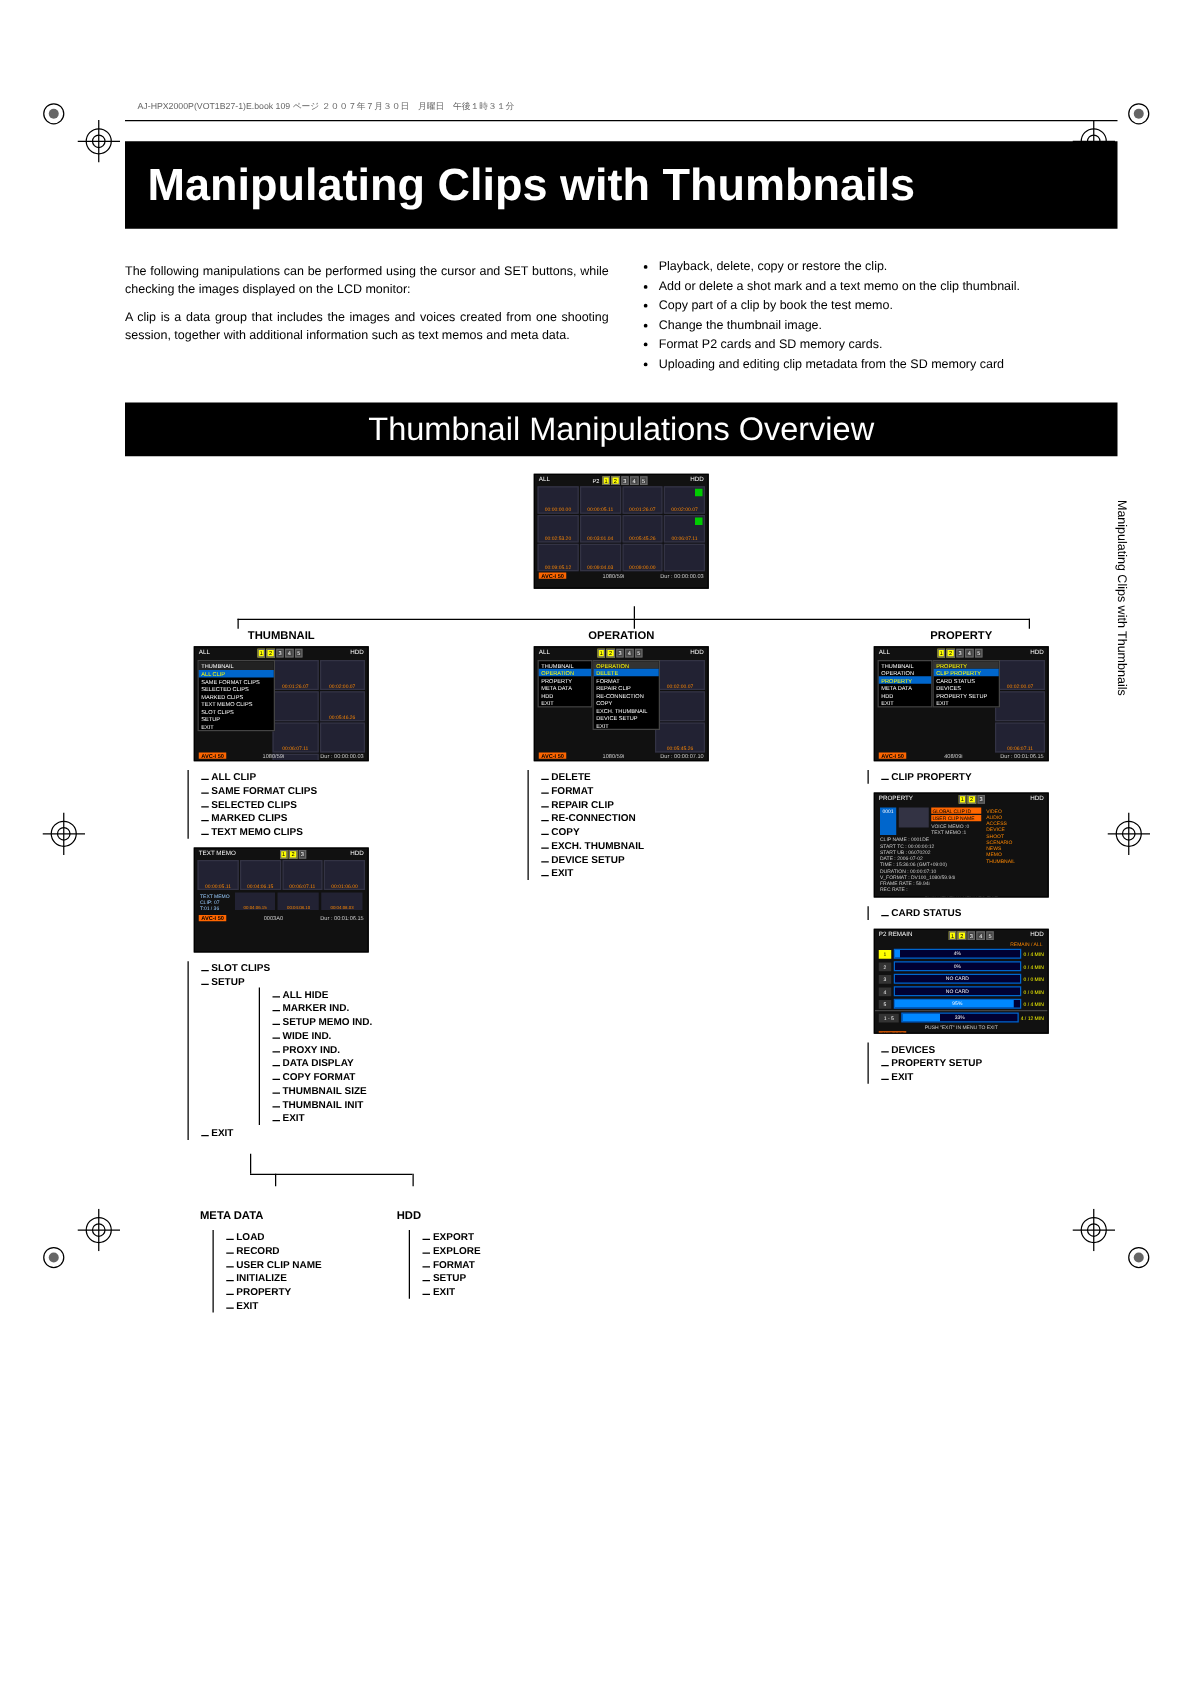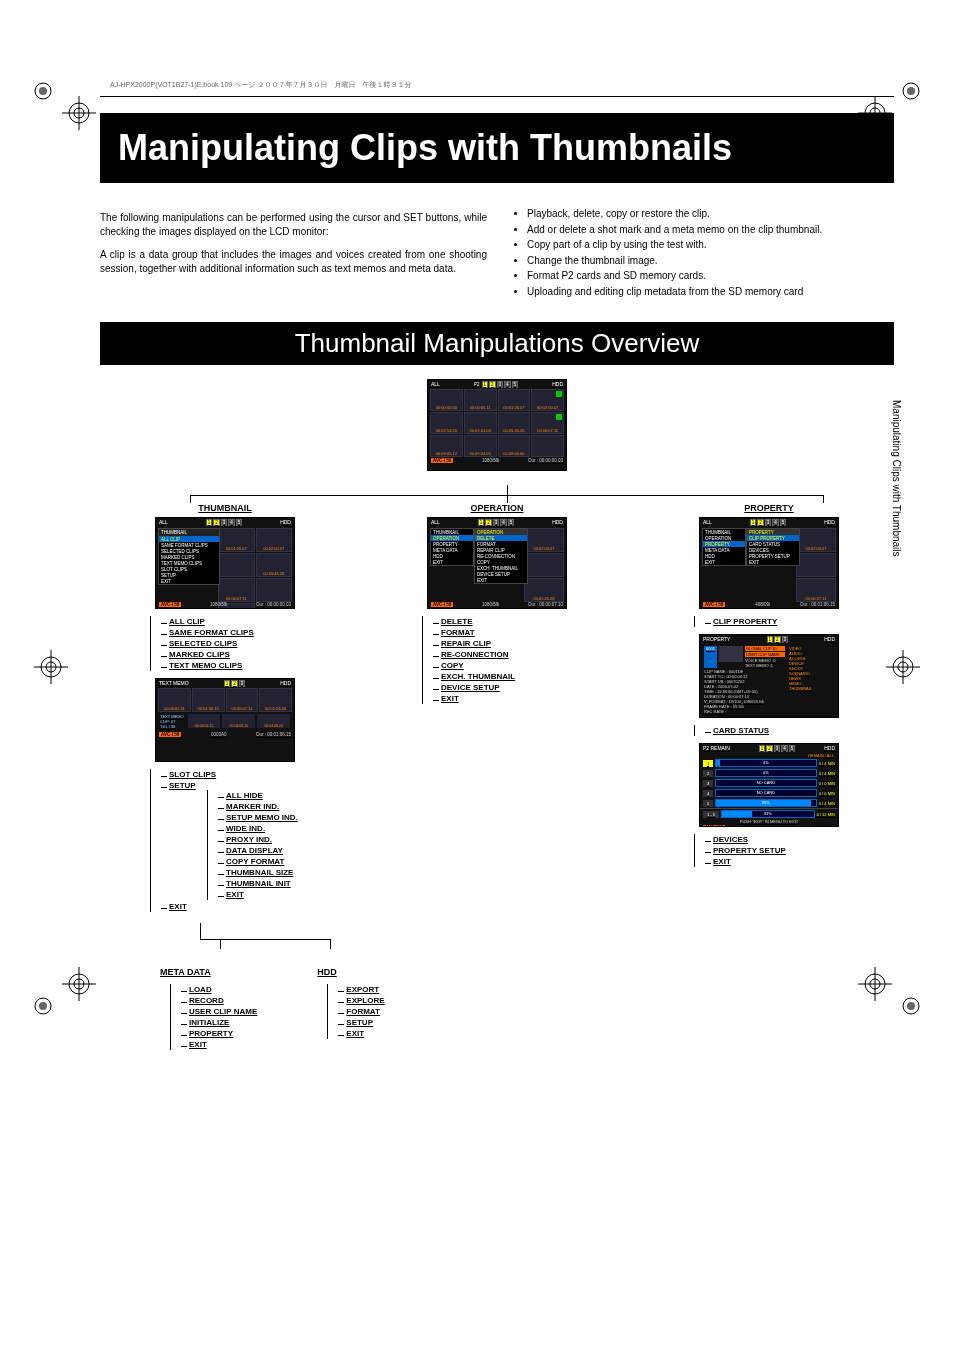--- a/index.html
+++ b/index.html
@@ -53,21 +53,20 @@
     font-weight: normal;
     margin-bottom: 14px;
   }
   .subtext {
     font-size: 10px;
     margin-bottom: 12px;
   }
   .diagram {
     font-size: 8px;
     position: relative;
-    text-decoration: underline;
   }
   .top-screenshot {
     width: 140px;
     height: 92px;
     margin: 0 auto 14px;
   }
   .screenshot {
     background: #111;
     border: 1px solid #000;
     box-sizing: border-box;
@@ -445,22 +444,22 @@
   </div>
 
   <div class="intro">
     <div class="col">
       <p>The following manipulations can be performed using the cursor and SET buttons, while checking the images displayed on the LCD monitor:</p>
       <p>A clip is a data group that includes the images and voices created from one shooting session, together with additional information such as text memos and meta data.</p>
     </div>
     <div class="col">
       <ul id="intro-bullets">
           <li>Playback, delete, copy or restore the clip.</li>
-          <li>Add or delete a shot mark and a meta memo on the clip thumbnail.</li>
-          <li>Copy part of a clip by using the test with.</li>
+          <li>Add or delete a shot mark and a text memo on the clip thumbnail.</li>
+          <li>Copy part of a clip by book the test memo.</li>
           <li>Change the thumbnail image.</li>
           <li>Format P2 cards and SD memory cards.</li>
           <li>Uploading and editing clip metadata from the SD memory card</li>
         </ul>
     </div>
   </div>
 
   <div class="subtitle-block">Thumbnail Manipulations Overview</div>
 
   <div class="diagram">

